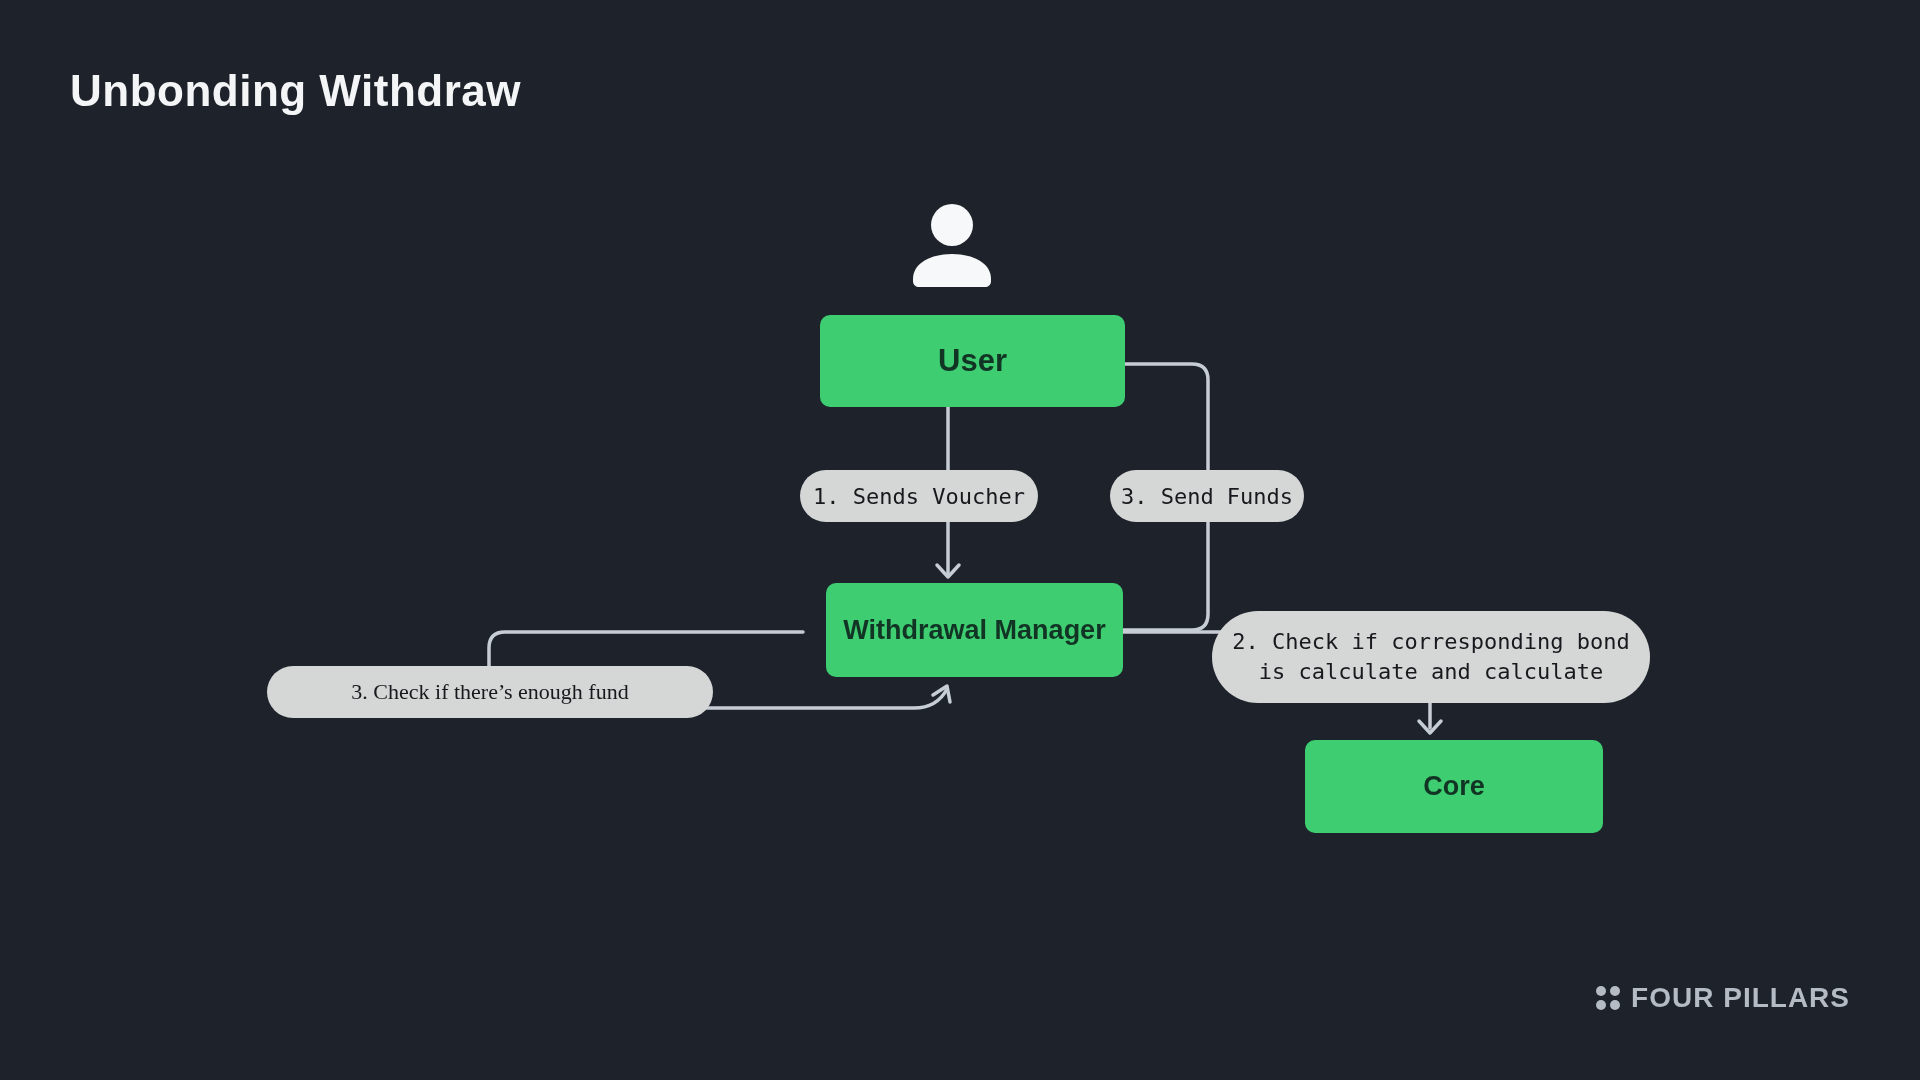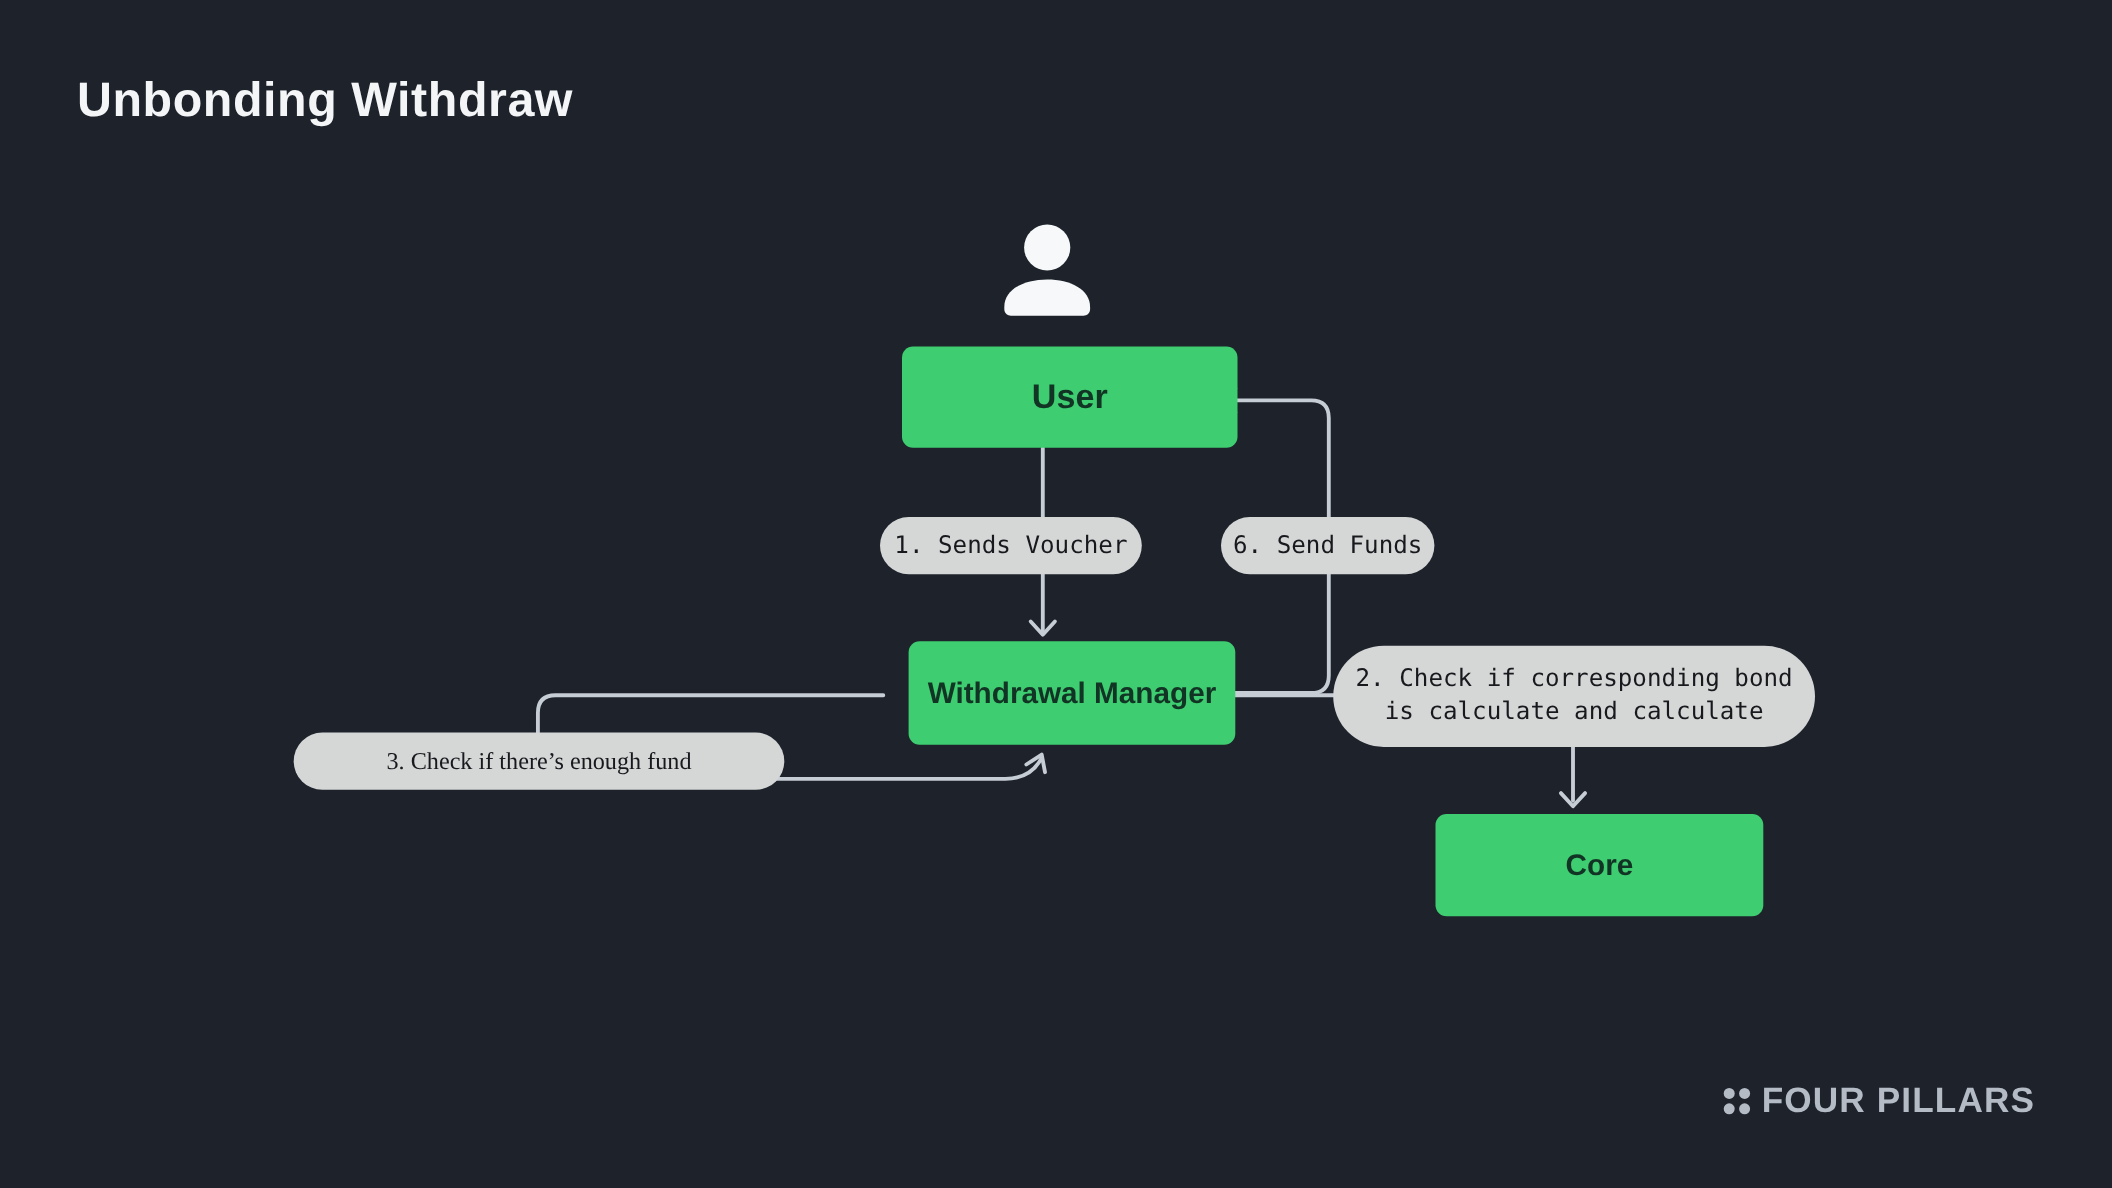--- a/index.html
+++ b/index.html
@@ -52,40 +52,40 @@
     color:var(--pill-text);
     font-family:"DejaVu Sans Mono", monospace;
     font-size:22px;
     display:flex;align-items:center;justify-content:center;
     white-space:nowrap;
   }
   .pill-1{left:800px;top:470px;width:238px;height:52px;border-radius:26px;}
   .pill-4{left:1110px;top:470px;width:194px;height:52px;border-radius:26px;}
   .pill-3{left:267px;top:666px;width:446px;height:52px;border-radius:26px;font-family:Liberation Serif, serif;}
   .pill-2{
-    left:1212px;top:587px;width:438px;height:92px;border-radius:46px;
+    left:1212px;top:611px;width:438px;height:92px;border-radius:46px;
     flex-direction:column;line-height:30px;
   }
   .brand{
     position:absolute;right:70px;top:982px;z-index:3;
     display:flex;align-items:center;gap:11px;
     color:var(--brand-color);
   }
   .brand-dots{
     display:grid;
     grid-template-columns:10px 10px;
     grid-template-rows:10px 10px;
     gap:4px;
   }
   .brand-dots span{
     width:10px;height:10px;border-radius:50%;
     background:var(--brand-color);
   }
   .brand-name{
-    font-size:32px;font-weight:700;letter-spacing:1px;
+    font-size:28px;font-weight:700;letter-spacing:1px;
   }
 </style>
 </head>
 <body>
 
 <div class="stage">
 
   <div class="page-title">Unbonding Withdraw</div>
 
   <svg class="connectors" width="1920" height="1080" viewBox="0 0 1920 1080">
@@ -114,21 +114,21 @@
 
   <div class="pill pill-1">1. Sends Voucher</div>
 
   <div class="pill pill-2">
     <span>2. Check if corresponding bond</span>
     <span>is calculate and calculate</span>
   </div>
 
   <div class="pill pill-3">3. Check if there’s enough fund</div>
 
-  <div class="pill pill-4">6. Send Funds</div>
+  <div class="pill pill-4">3. Send Funds</div>
 
   <div class="brand">
     <div class="brand-dots">
       <span></span>
       <span></span>
       <span></span>
       <span></span>
     </div>
     <span class="brand-name">FOUR PILLARS</span>
   </div>

